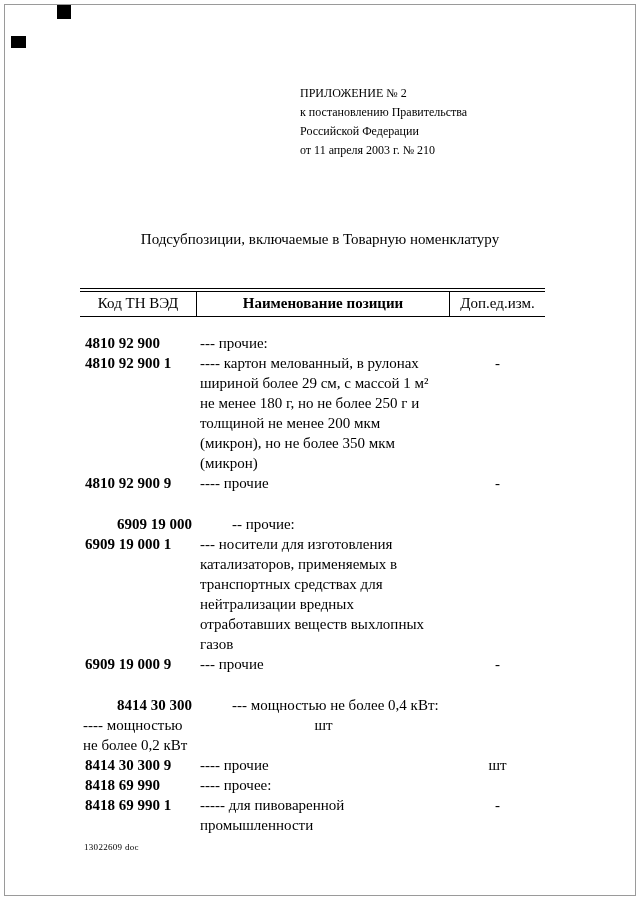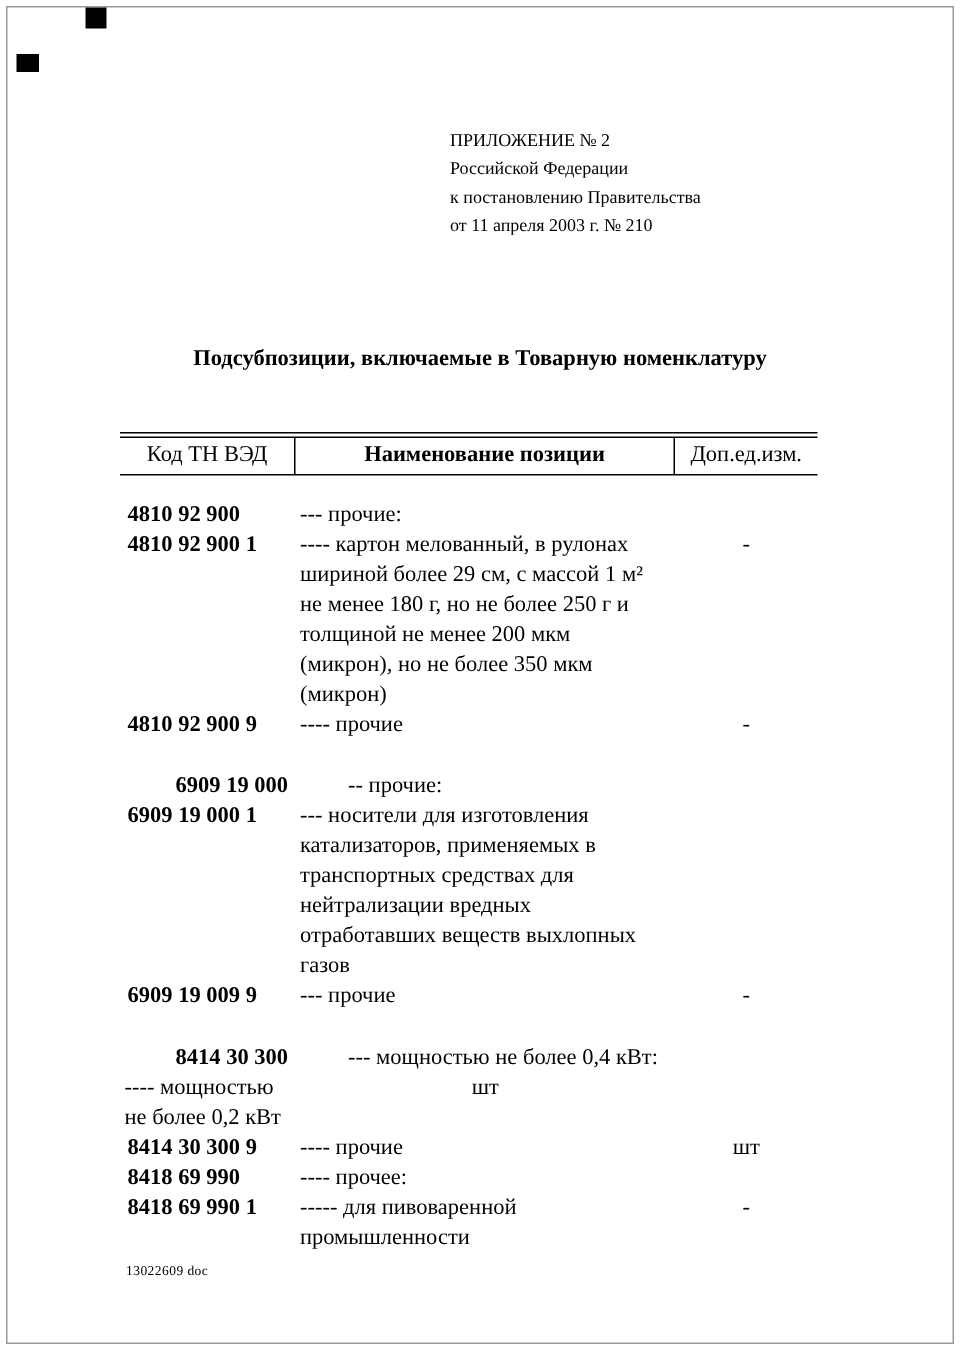--- a/index.html
+++ b/index.html
@@ -12,21 +12,21 @@
   .scan-mark{position:absolute;background:#000;}
   .mark1{left:57px;top:5px;width:14px;height:14px;}
   .mark2{left:11px;top:36px;width:15px;height:12px;}
 
   .doc-header{
     position:absolute;top:84px;left:300px;width:255px;
     text-align:left;font-size:12px;line-height:19px;
   }
   .doc-title{
     position:absolute;top:228px;left:50px;width:540px;
-    text-align:center;font-weight:bold;font-size:15px;line-height:22px;
+    text-align:center;font-weight:normal;font-size:15px;line-height:22px;
   }
 
   .tnved-table{position:absolute;left:80px;top:287px;width:465px;font-size:15px;}
   .thead{
     display:grid;grid-template-columns:117px 253px 95px;
     border-top:1px solid #000;border-bottom:1px solid #000;
     margin-top:4px;position:relative;
   }
   .thead::before{
     content:"";position:absolute;left:0;right:0;top:-4px;border-top:1px solid #000;
@@ -46,22 +46,22 @@
 </style>
 </head>
 <body>
 
 <div class="page-border"></div>
 <div class="scan-mark mark1"></div>
 <div class="scan-mark mark2"></div>
 
 <div class="doc-header">
   <div>ПРИЛОЖЕНИЕ № 2</div>
+  <div>к постановлению Правительства</div>
   <div>Российской Федерации</div>
-  <div>к постановлению Правительства</div>
   <div>от 11 апреля 2003 г. № 210</div>
 </div>
 
 <div class="doc-title">
   <div>Подсубпозиции, включаемые в Товарную номенклатуру</div>
 </div>
 
 <div class="tnved-table">
   <div class="thead">
     <div class="th code">Код ТН ВЭД</div>
@@ -88,21 +88,21 @@
         <div class="td code">6909 19 000</div>
         <div class="td name">-- прочие:</div>
         <div class="td unit"></div>
       </div>
       <div class="tr">
         <div class="td code">6909 19 000 1</div>
         <div class="td name">--- носители для изготовления катализаторов, применяемых в транспортных средствах для нейтрализации вредных отработавших веществ выхлопных газов</div>
         <div class="td unit"></div>
       </div>
       <div class="tr">
-        <div class="td code">6909 19 009 9</div>
+        <div class="td code">6909 19 000 9</div>
         <div class="td name">--- прочие</div>
         <div class="td unit">-</div>
       </div>
       <div class="tr gap">
         <div class="td code">8414 30 300</div>
         <div class="td name">--- мощностью не более 0,4 кВт:</div>
         <div class="td unit"></div>
       </div>
       <div class="tr">
         <div class="td name">---- мощностью не более 0,2 кВт</div>

